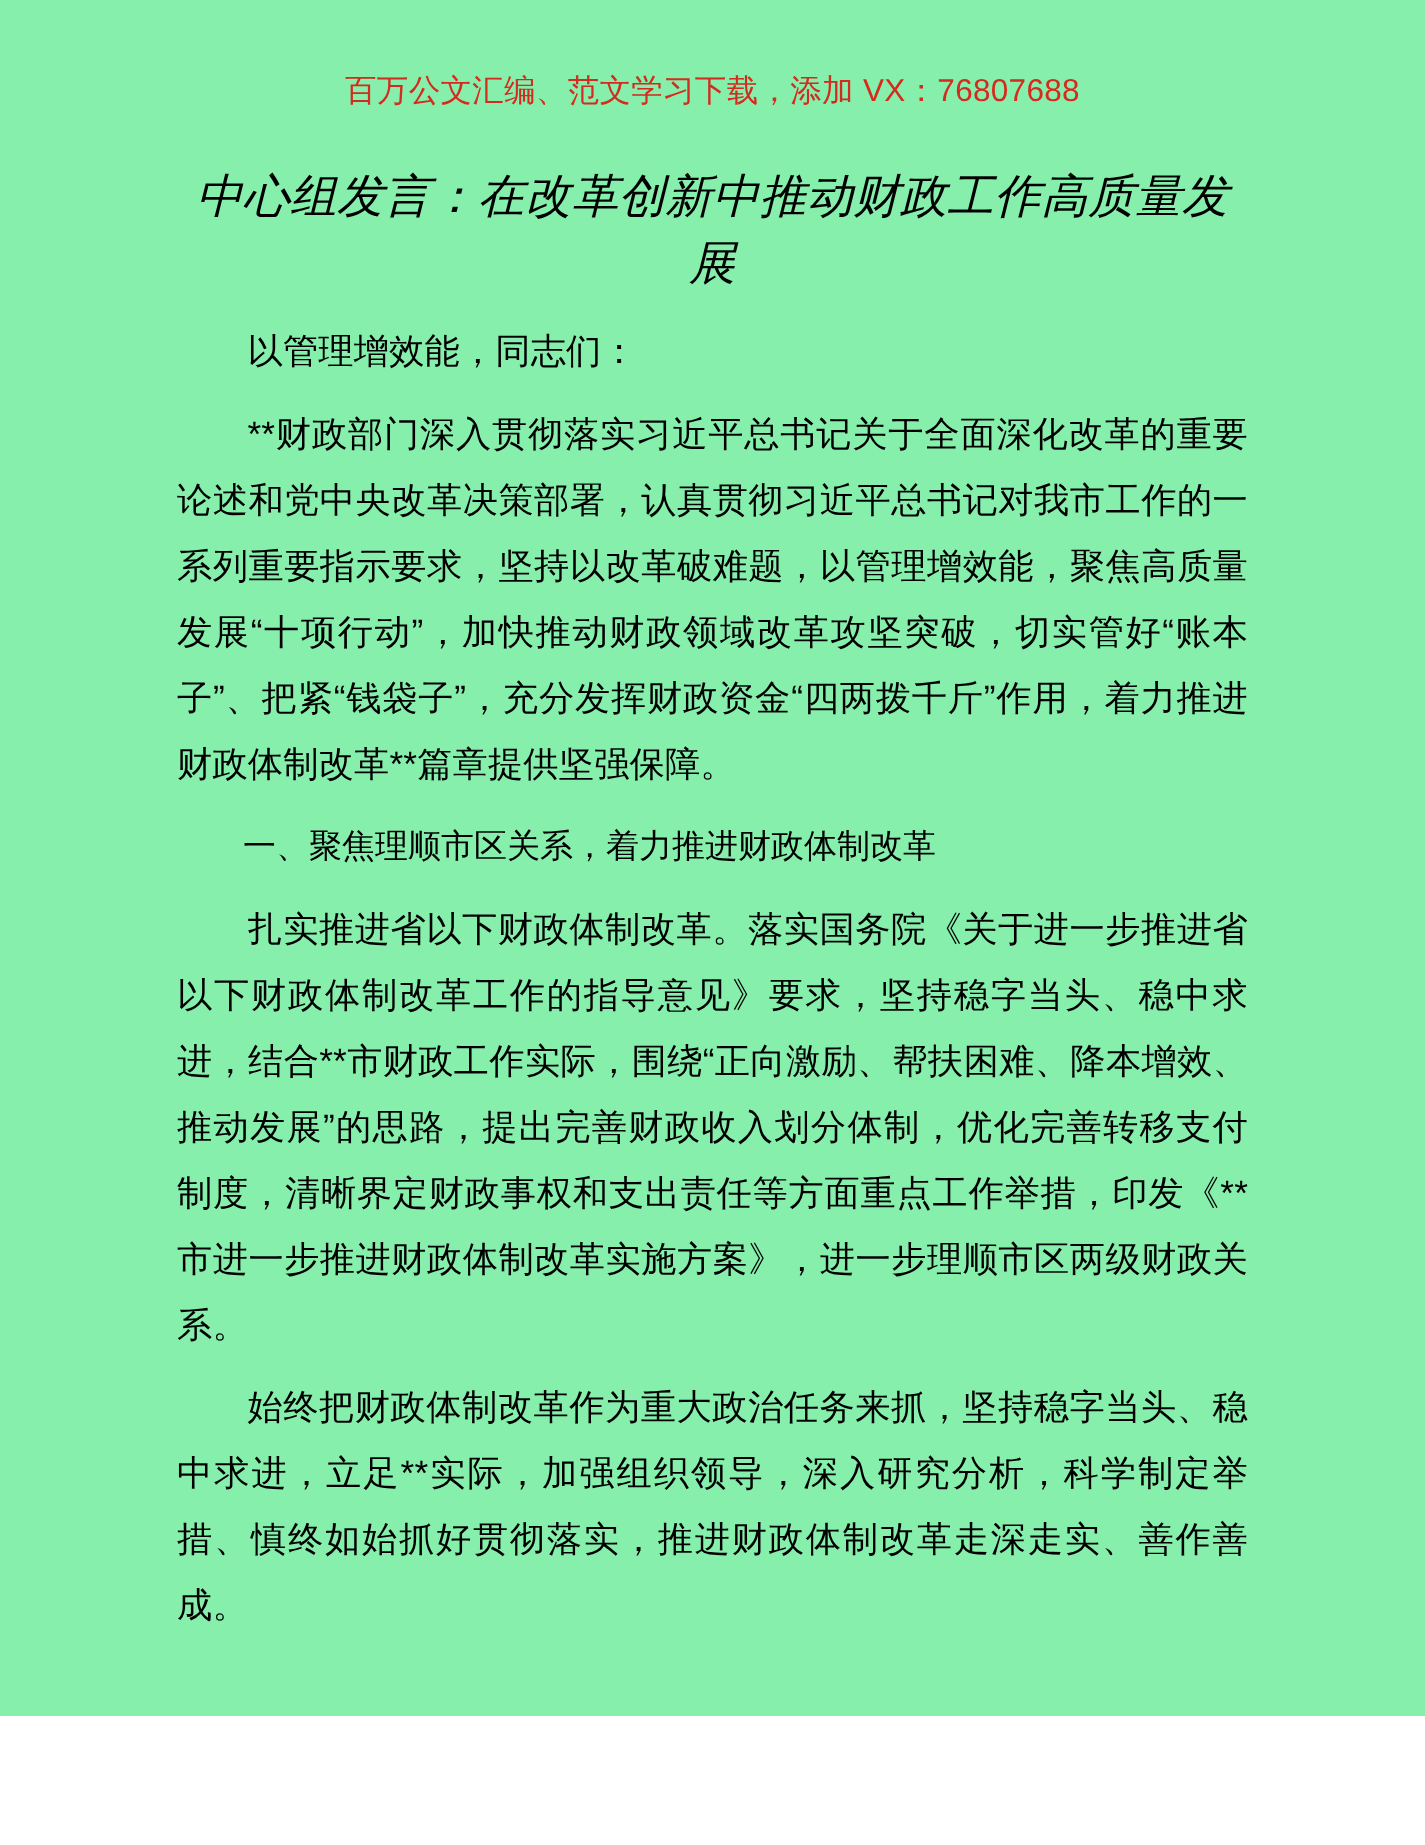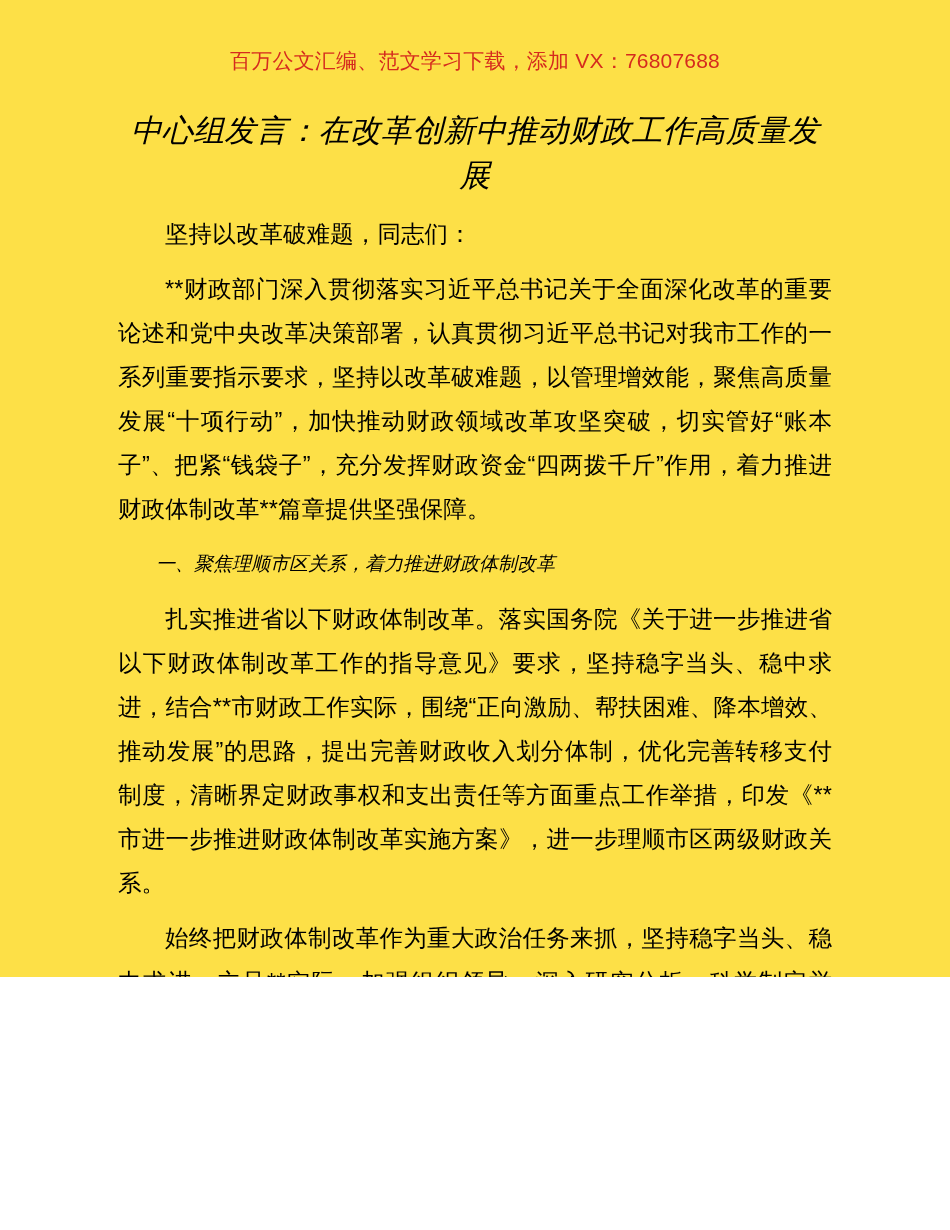--- a/index.html
+++ b/index.html
@@ -8,23 +8,23 @@
     padding: 0;
     background: #ffffff;
   }
   body {
     font-family: "Liberation Sans", "DejaVu Sans", sans-serif;
     color: #000000;
   }
   .page {
     position: relative;
     width: 950px;
-    height: 977px;
+    height: 1144px;
     margin: 0 auto;
-    background: #fde047;
+    background: #86efac;
     overflow: hidden;
     box-sizing: border-box;
   }
   .watermark-bar {
     position: absolute;
     top: 46px;
     left: 0;
     width: 950px;
     text-align: center;
   }
@@ -60,44 +60,43 @@
     text-justify: inter-ideograph;
     margin: 0 0 11px 0;
     text-indent: 2em;
     letter-spacing: 0.1px;
     font-family: "Liberation Sans", "DejaVu Sans", sans-serif;
   }
   .para:last-child {
     margin-bottom: 0;
   }
   .section-heading {
-    font-size: 19px;
+    font-size: 22px;
     line-height: 44px;
     margin: 0 0 11px 0;
     text-indent: 2em;
     font-weight: normal;
     text-align: left;
     font-family: "Liberation Sans", "DejaVu Sans", sans-serif;
-    font-style: italic;
   }
 </style>
 </head>
 <body>
 
 <div class="page">
 
   <div class="watermark-bar">
     <span class="watermark-text">百万公文汇编、范文学习下载，添加 VX：76807688</span>
   </div>
 
   <div class="doc-body">
 
     <h1 class="doc-title">中心组发言：在改革创新中推动财政工作高质量发展</h1>
 
-    <p class="para">坚持以改革破难题，同志们：</p>
+    <p class="para">以管理增效能，同志们：</p>
 
     <p class="para">**财政部门深入贯彻落实习近平总书记关于全面深化改革的重要论述和党中央改革决策部署，认真贯彻习近平总书记对我市工作的一系列重要指示要求，坚持以改革破难题，以管理增效能，聚焦高质量发展“十项行动”，加快推动财政领域改革攻坚突破，切实管好“账本子”、把紧“钱袋子”，充分发挥财政资金“四两拨千斤”作用，着力推进财政体制改革**篇章提供坚强保障。</p>
 
     <h2 class="section-heading">一、聚焦理顺市区关系，着力推进财政体制改革</h2>
 
     <p class="para">扎实推进省以下财政体制改革。落实国务院《关于进一步推进省以下财政体制改革工作的指导意见》要求，坚持稳字当头、稳中求进，结合**市财政工作实际，围绕“正向激励、帮扶困难、降本增效、推动发展”的思路，提出完善财政收入划分体制，优化完善转移支付制度，清晰界定财政事权和支出责任等方面重点工作举措，印发《**市进一步推进财政体制改革实施方案》，进一步理顺市区两级财政关系。</p>
 
     <p class="para">始终把财政体制改革作为重大政治任务来抓，坚持稳字当头、稳中求进，立足**实际，加强组织领导，深入研究分析，科学制定举措、慎终如始抓好贯彻落实，推进财政体制改革走深走实、善作善成。</p>
 
   </div>

